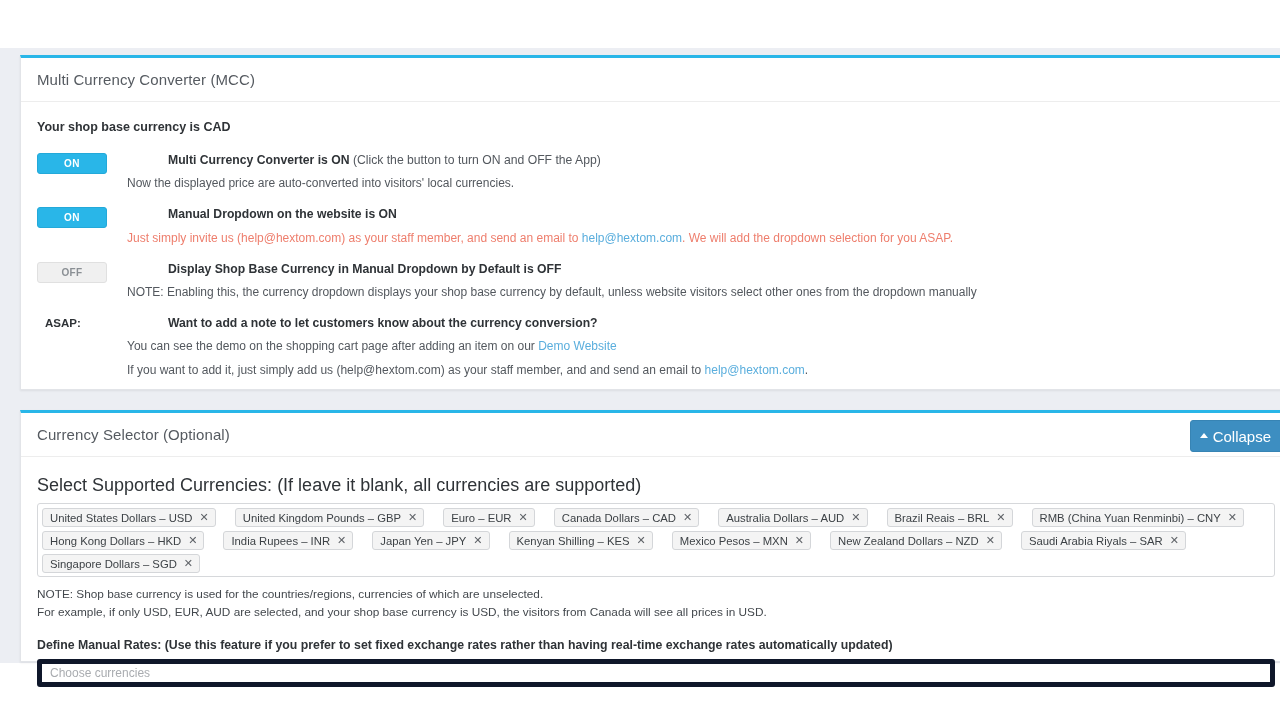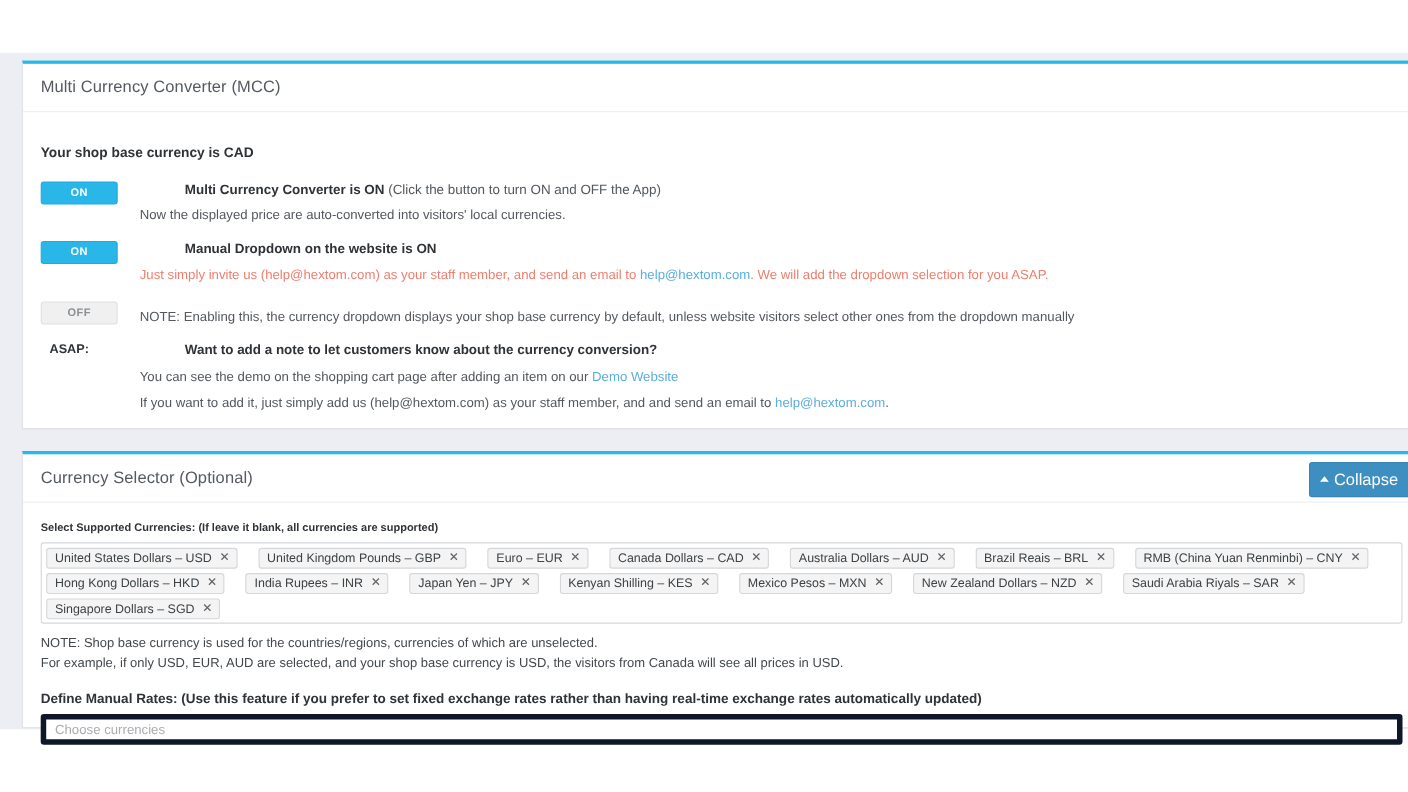--- a/index.html
+++ b/index.html
@@ -75,21 +75,21 @@
     position: relative;
     top: -1px;
   }
 
   .card-body { padding: 14px 16px 10px 16px; }
 
   .base-currency {
     font-size: 12.5px;
     font-weight: bold;
     color: #2f3337;
-    margin: 16px 0 18px 0;
+    margin: 4px 0 18px 0;
   }
 
   .row {
     display: flex;
     align-items: flex-start;
     margin-bottom: 14px;
   }
   .row-toggle-col { width: 74px; flex: 0 0 74px; padding-top: 1px; }
   .row-main { flex: 1; padding-left: 16px; }
 
@@ -128,22 +128,22 @@
   .sub {
     font-size: 12px;
     color: #53585e;
     margin-top: 7px;
     line-height: 1.4;
   }
   .sub.warn { color: #ee7e6d; }
   a.link { color: #5aaedd; text-decoration: none; }
 
   .field-label {
-    font-size: 10px;
-    font-weight: bold;
+    font-size: 18px;
+    font-weight: normal;
     color: #2f3337;
     margin: 4px 0 7px 0;
   }
   .tagbox {
     border: 1px solid #d6d8db;
     border-radius: 3px;
     background: #ffffff;
     padding: 4px 4px 3px 4px;
     display: flex;
     flex-wrap: wrap;
@@ -227,20 +227,21 @@
           <div class="lead"><span>Manual Dropdown on the website is ON</span></div>
           <div class="sub warn"><span>Just simply invite us (help@hextom.com) as your staff member, and send an email to </span><a class="link" href="#">help@hextom.com</a><span>. We will add the dropdown selection for you ASAP.</span></div>
         </div>
       </div>
 
       <div class="row">
         <div class="row-toggle-col">
           <div class="toggle off">OFF</div>
         </div>
         <div class="row-main">
+          <div class="lead"><span>Display Shop Base Currency in Manual Dropdown by Default is OFF</span></div>
           <div class="sub">NOTE: Enabling this, the currency dropdown displays your shop base currency by default, unless website visitors select other ones from the dropdown manually</div>
         </div>
       </div>
 
       <div class="row">
         <div class="note-label">ASAP:</div>
         <div class="row-main">
           <div class="lead">Want to add a note to let customers know about the currency conversion?</div>
           <div class="sub"><span>You can see the demo on the shopping cart page after adding an item on our </span><a class="link" href="#">Demo Website</a></div>
           <div class="sub"><span>If you want to add it, just simply add us (help@hextom.com) as your staff member, and and send an email to </span><a class="link" href="#">help@hextom.com</a><span>.</span></div>

